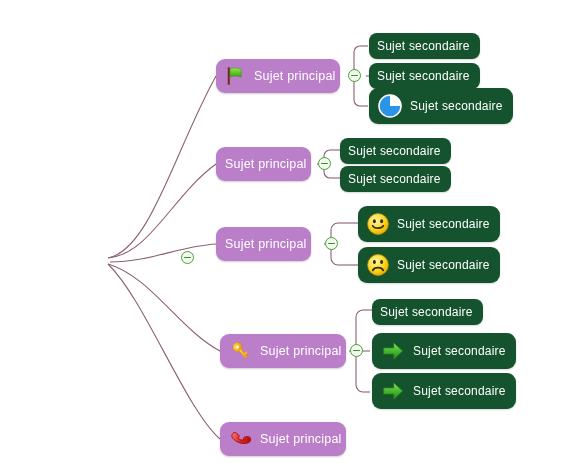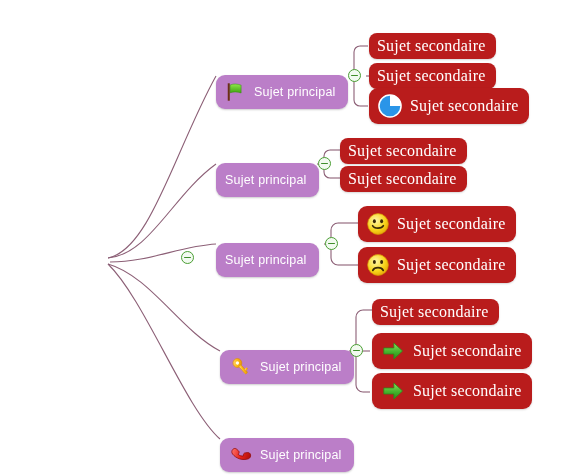--- a/index.html
+++ b/index.html
@@ -35,34 +35,32 @@
     height:40px;
     box-shadow:0 1px 2px rgba(0,0,0,.28);
   }
   .node.central .label{font-size:15px;}
 
   
   .node.main{
     background:#bb7ec8;
     font-size:12.5px;
     height:34px;
-    padding:0 12px 0 9px;
+    padding:0 4px 0 9px;
     box-shadow:0 1px 2px rgba(0,0,0,.20);
-    margin-top:16px;
   }
 
   
   .node.sec{
-    background:#b91c1c;
-    font-size:16px;
+    background:#14532d;
+    font-size:12px;
     height:26px;
     padding:0 10px 0 8px;
     border-radius:8px;
     box-shadow:0 1px 2px rgba(0,0,0,.16);
-    font-family:Liberation Serif, serif;
   }
   .node.sec.tall{height:36px;border-radius:9px;}
 
   .icon{display:inline-flex;align-items:center;justify-content:center;flex:0 0 auto;}
   .icon + .label{margin-left:7px;}
 
   
   .toggle{
     position:absolute;
     width:13px;height:13px;

